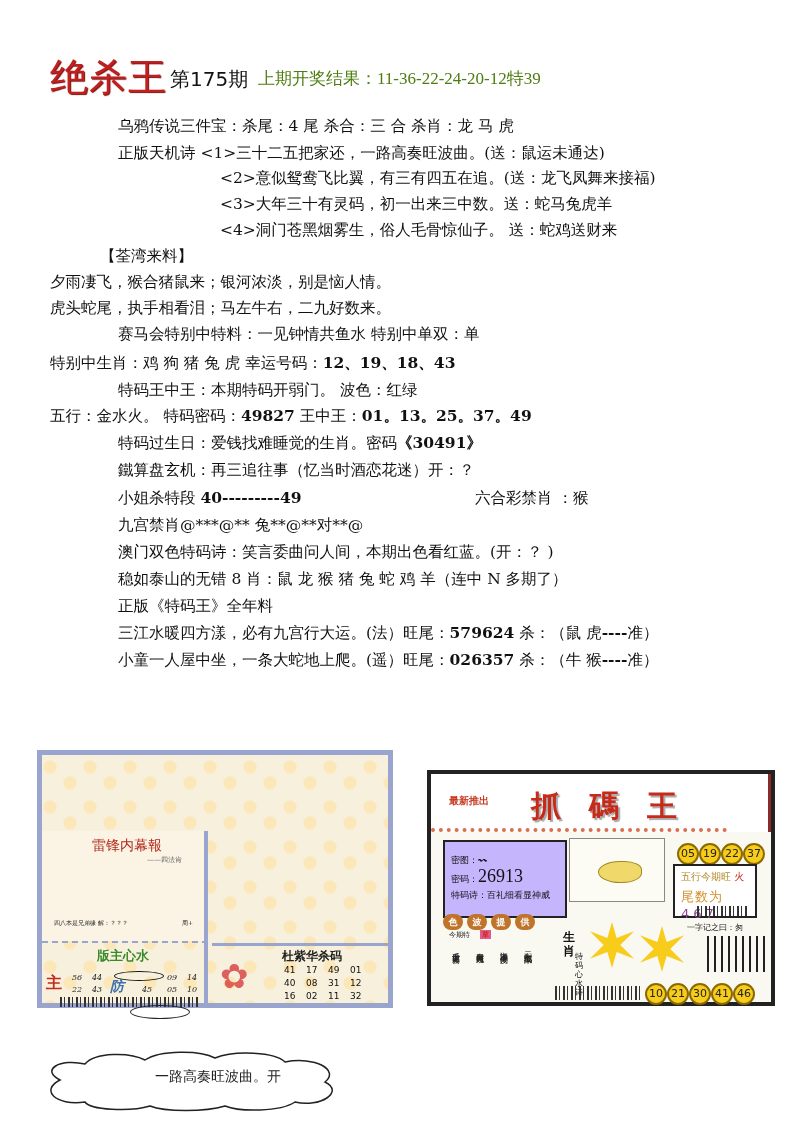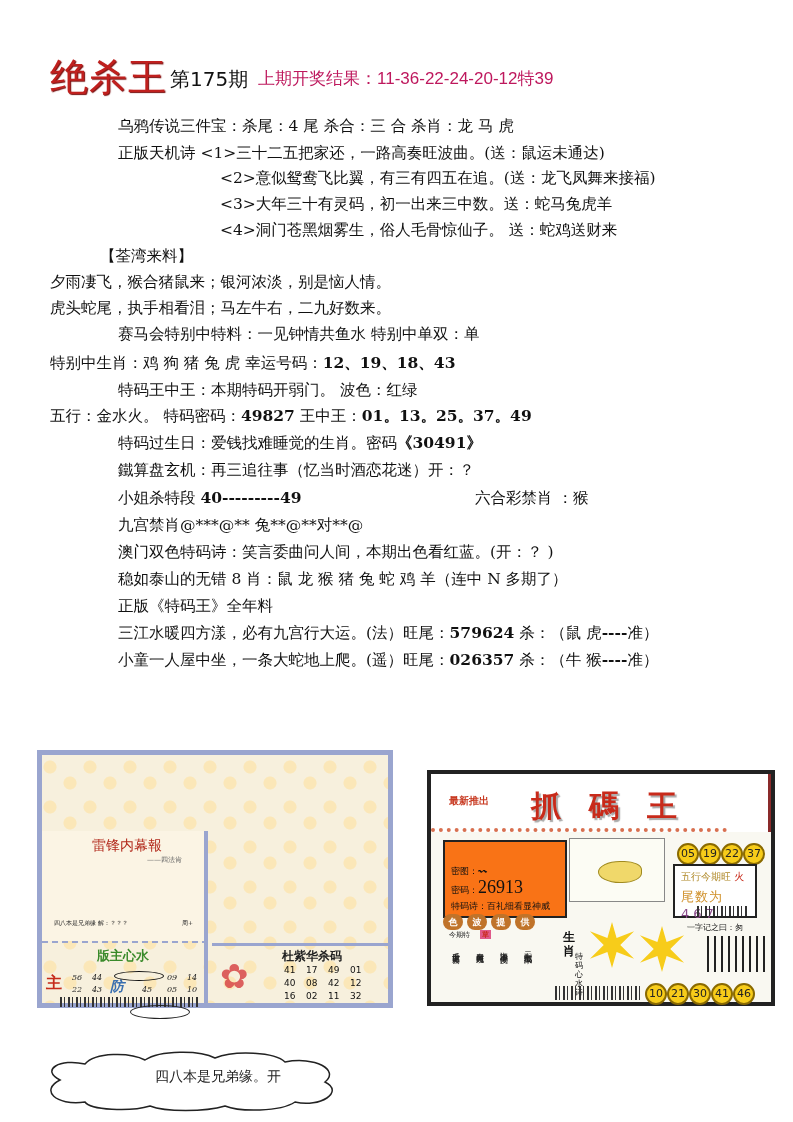--- a/index.html
+++ b/index.html
@@ -7,21 +7,21 @@
     width: 793px; height: 1122px; background: #ffffff; position: relative; overflow: hidden;
     font-family: "DejaVu Serif", "Liberation Serif", serif; color: #111;
   }
   .abs { position: absolute; }
   
   .title-main {
     left: 50px; top: 52px; font-size: 38px; color: #c0201e; font-family: "DejaVu Serif", serif;
     letter-spacing: 1px; text-shadow: 1px 1px 1px #7a1010;
   }
   .issue { left: 170px; top: 66px; font-size: 20px; color: #111; font-family: "DejaVu Sans", sans-serif; }
-  .result { left: 258px; top: 67px; font-size: 17px; color: #be185d; font-family: Liberation Sans, sans-serif; }
+  .result { left: 258px; top: 67px; font-size: 17px; color: #4d7c0f; font-family: Liberation Serif, serif; }
 
   .line { position: absolute; font-size: 15.5px; line-height: 20px; white-space: nowrap; font-family: "DejaVu Serif", "Liberation Serif", serif; }
   .b { font-weight: bold; }
 
   
   .panelL {
     left: 37px; top: 750px; width: 356px; height: 258px;
     border: 5px solid #9aa5cf; background: #f7f0dd;
     background-image: radial-gradient(circle at 20% 30%, #fbe7b8 0 6px, transparent 7px),
       radial-gradient(circle at 70% 70%, #fbe7b8 0 6px, transparent 7px);
@@ -50,21 +50,21 @@
   .panelL .nums { position: absolute; left: 72px; top: 18px; font-size: 9px; color: #111; line-height: 13px; font-family: "DejaVu Sans", sans-serif; }
   .panelL .nums span { display: inline-block; width: 22px; }
   .panelL .flower { position: absolute; left: 8px; top: 10px; font-size: 34px; color: #d84848; opacity: .85; }
 
   
   .panelR { left: 427px; top: 770px; width: 348px; height: 236px; border: 4px solid #222; background: #f9f8f1; }
   .panelR .hdr { position: absolute; left: 0; top: 0; width: 296px; height: 58px; background: #fff; border-bottom: 4px dotted #d87050; }
   .panelR .hdr .new { position: absolute; left: 18px; top: 20px; font-size: 10px; color: #c83a22; font-weight: bold; }
   .panelR .hdr .t { position: absolute; left: 100px; top: 12px; font-size: 30px; color: #c82a1a; font-weight: bold; letter-spacing: 28px; text-shadow: 2px 2px 1px #aaa; }
   .panelR .hdr-edge { position: absolute; left: 296px; top: 0; width: 44px; height: 58px; border-right: 3px solid #8a2a2a; background: #fff; }
-  .panelR .mibox { position: absolute; left: 12px; top: 66px; width: 124px; height: 78px; border: 2px solid #222; background: #f97316; font-size: 9px; padding: 21px 6px; line-height: 16px; }
+  .panelR .mibox { position: absolute; left: 12px; top: 66px; width: 124px; height: 78px; border: 2px solid #222; background: #c4b5fd; font-size: 9px; padding: 10px 6px; line-height: 16px; }
   .panelR .mibox .big { font-size: 18px; font-family: Liberation Serif, serif; }
   .panelR .tiger { position: absolute; left: 138px; top: 64px; width: 96px; height: 64px; border: 1px solid #888; background: #fcfcf4; }
   .panelR .tiger .body { position: absolute; left: 28px; top: 22px; width: 44px; height: 22px; background: #f0d86a; border-radius: 50% 40% 45% 50%; border: 1px solid #a08a20; }
   .panelR .balls { position: absolute; left: 246px; top: 68px; }
   .ball { display: inline-block; width: 22px; height: 22px; border-radius: 50%; background: #f7cc1a; border: 2px solid #8a6a00; text-align: center; line-height: 18px; font-size: 11px; font-family: "DejaVu Sans", sans-serif; color: #222; margin-right: 0px; }
   .panelR .wx { position: absolute; left: 242px; top: 90px; width: 84px; height: 54px; border: 2px solid #222; background: #fff; }
   .panelR .wx .a { position: absolute; left: 6px; top: 4px; font-size: 10px; color: #b08a2a; }
   .panelR .wx .a .fire { color: #c82a1a; }
   .panelR .wx .b2 { position: absolute; left: 6px; top: 22px; font-size: 13px; color: #d0902a; letter-spacing: 1px; }
   .panelR .wx .b2 .n { color: #8a4a8a; font-family: "DejaVu Sans", sans-serif; letter-spacing: 4px; }
@@ -151,21 +151,21 @@
     <div class="grid" style="left:125px;top:42px">05</div>
     <div class="grid" style="left:145px;top:42px">10</div>
     <div class="abs" style="left:72px;top:28px;width:50px;height:10px;border:1.5px solid #111;border-radius:50%;"></div>
     <div class="barcode" style="left:18px;top:54px;width:140px;"></div>
   </div>
   <div class="box4">
     <div class="flower">✿</div>
     <div class="t">杜紫华杀码</div>
     <div class="nums">
       <div><span>41</span><span>17</span><span>49</span><span>01</span></div>
-      <div><span>40</span><span>08</span><span>42</span><span>12</span></div>
+      <div><span>40</span><span>08</span><span>31</span><span>12</span></div>
       <div><span>16</span><span>02</span><span>11</span><span>32</span></div>
     </div>
   </div>
 </div>
 
 <div class="abs panelR">
   <div class="hdr">
     <div class="new">最新推出</div>
     <div class="t">抓碼王</div>
   </div>
@@ -203,14 +203,14 @@
   <div class="balls2">
     <span class="ball">10</span><span class="ball">21</span><span class="ball">30</span><span class="ball">41</span><span class="ball">46</span>
   </div>
 </div>
 
 <div class="abs cloud-s"></div>
 <div class="abs cloud">
   <svg width="305" height="62" viewBox="0 0 305 62">
     <path d="M20,30 C0,20 20,8 45,14 C55,2 90,2 105,10 C120,0 160,0 175,8 C195,0 235,2 245,12 C275,6 300,20 285,32 C305,42 280,58 255,52 C240,62 200,62 185,56 C165,62 125,62 110,56 C90,62 50,60 45,52 C15,56 0,40 20,30 Z" fill="#fff" stroke="#222" stroke-width="1.5"></path>
   </svg>
-  <div class="cloud-text">四八本是兄弟缘。开</div>
+  <div class="cloud-text">一路高奏旺波曲。开</div>
 </div>
 
 </body></html>

